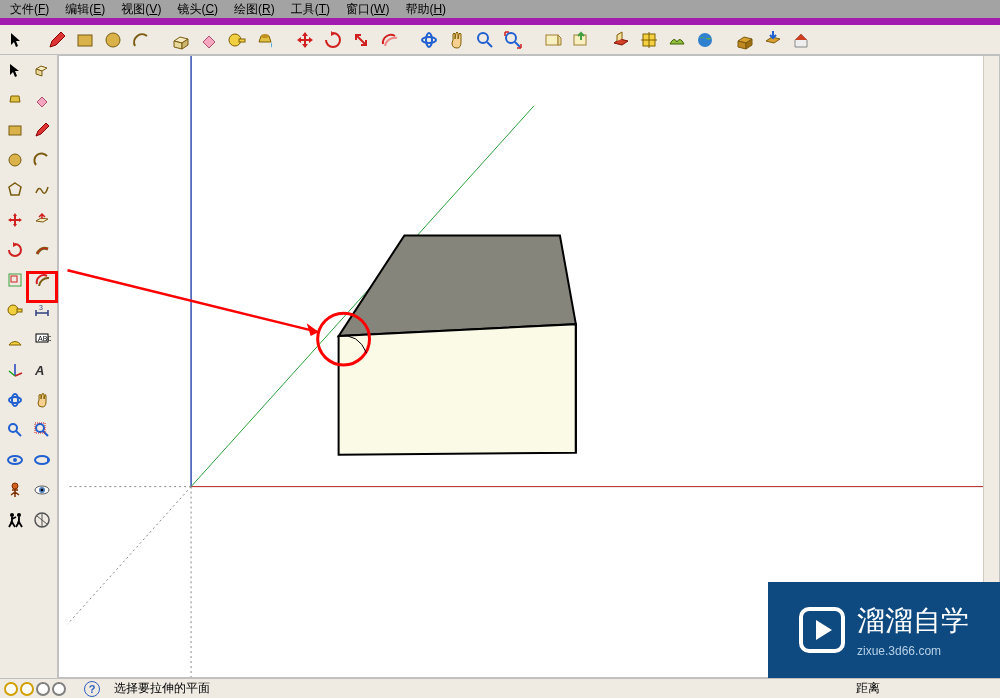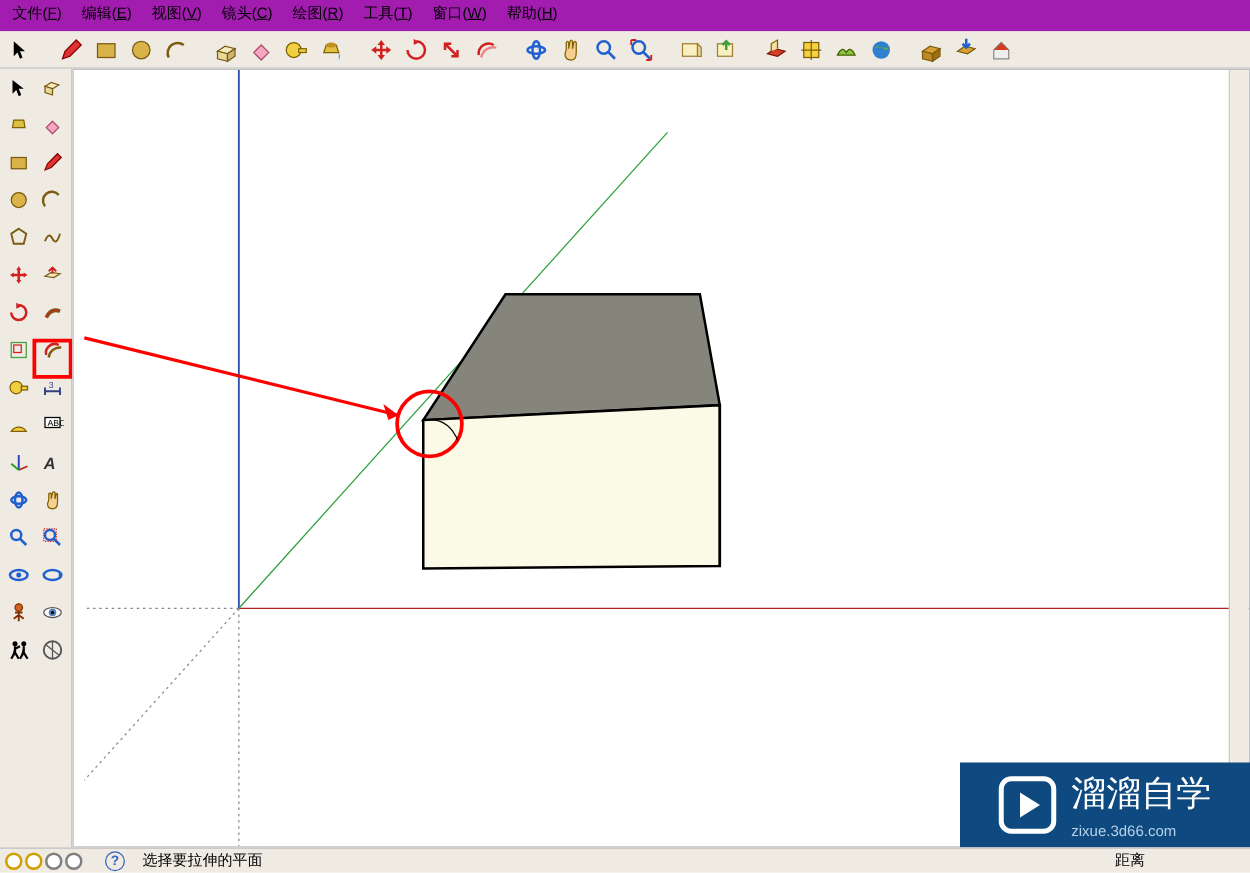--- a/index.html
+++ b/index.html
@@ -8,22 +8,22 @@
     font-size: 12px;
     width: 1000px;
     height: 698px;
     overflow: hidden;
     background: #efebe3;
     position: relative;
   }
   .menubar {
     display: flex;
     height: 25px;
-    background: #a21caf;
-    border-bottom: 4px solid #a21caf;
+    background: #a3a3a3;
+    border-bottom: 7px solid #a21caf;
     align-items: center;
     padding: 2px 4px;
     gap: 4px;
   }
   .menu-item {
     padding: 2px 6px;
     cursor: pointer;
   }
   .menu-item u { text-decoration: underline; }
 
@@ -98,21 +98,21 @@
   }
   .status-bubbles { display:flex; gap:2px; }
   .circle {
     width:14px; height:14px; border-radius:50%;
     border:2px solid;
     background:#fff;
   }
   .watermark {
     position:absolute;
     right:0; bottom:20px;
-    width:232px; height:68px;
+    width:232px; height:96px;
     background:#0e4a80;
     color:#fff;
     display:flex; align-items:center; justify-content:center;
     gap:12px;
     font-size:28px;
   }
   .watermark .play {
     width:46px; height:46px;
     border:4px solid #fff; border-radius:10px;
     display:flex; align-items:center; justify-content:center;
@@ -565,14 +565,14 @@
     <div class="circle" style="border-color:#d0a000"></div>
     <div class="circle" style="border-color:#d0a000"></div>
     <div class="circle" style="border-color:#808080"></div>
     <div class="circle" style="border-color:#808080"></div>
   </div>
   <span style="width:10px"></span>
   <span style="display:inline-flex;width:16px;height:16px;border:1.5px solid #3060c0;border-radius:50%;align-items:center;justify-content:center;color:#3060c0;font-weight:bold;font-size:11px;">?</span>
   <span style="width:6px"></span>
   <span>选择要拉伸的平面</span>
   <span style="flex:1"></span>
-  <span style="margin-right:80px;">距离</span>
+  <span style="margin-right:116px;">距离</span>
 </div>
 
 </body></html>

